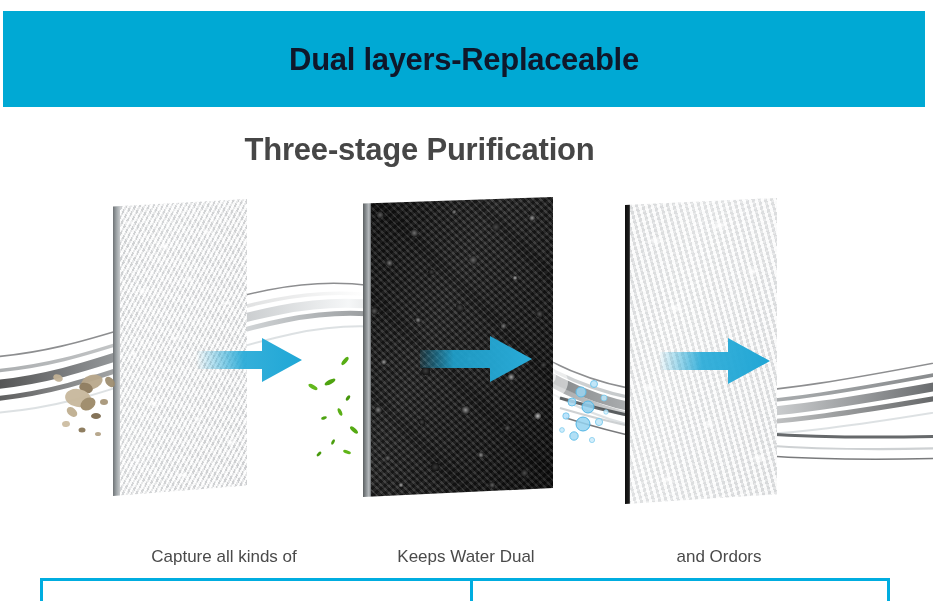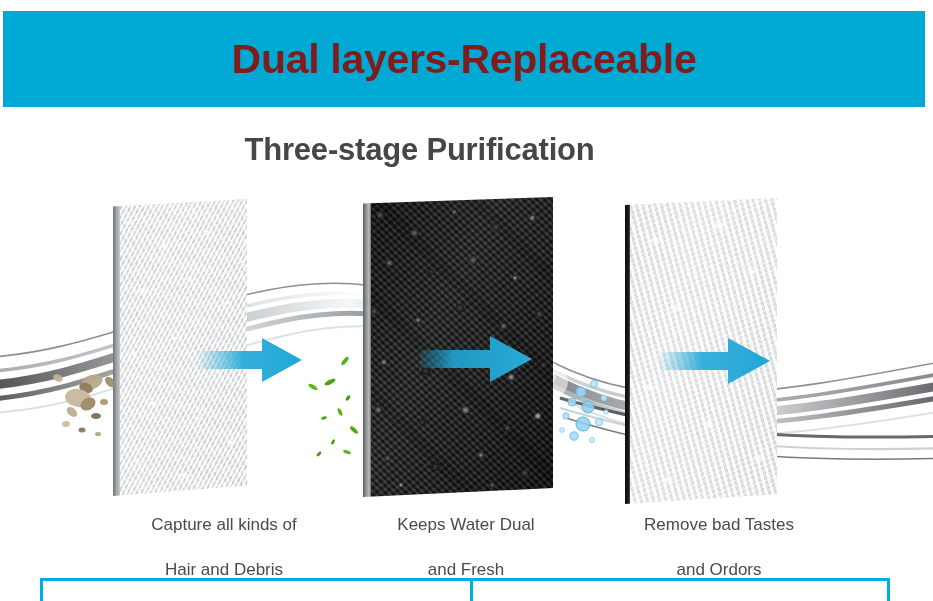--- a/index.html
+++ b/index.html
@@ -21,22 +21,22 @@
     left: 3px;
     top: 11px;
     width: 922px;
     height: 96px;
     background: #00a9d4;
     display: flex;
     align-items: center;
     justify-content: center;
   }
   .banner-title {
-    color: #7f1d1d;
-    font-size: 41px;
+    color: #0f172a;
+    font-size: 31px;
     font-weight: 700;
     letter-spacing: -0.3px;
     line-height: 1;
     white-space: nowrap;
   }
 
   
   .subtitle {
     position: absolute;
     left: 0;
@@ -182,21 +182,21 @@
   
   .arrow { position: absolute; }
 
   
   .particles { position: absolute; inset: 0; pointer-events: none; }
 
   
   .captions {
     position: absolute;
     left: 0;
-    top: 492px;
+    top: 524px;
     width: 933px;
     height: 52px;
   }
   .caption {
     position: absolute;
     text-align: center;
     color: #4a4a4a;
     font-size: 17px;
     line-height: 1.32;
     white-space: pre-line;
@@ -386,20 +386,19 @@
 <div class="captions">
   <div class="caption" id="caption1">
     <div>Capture all kinds of</div>
     <div>Hair and Debris</div>
   </div>
   <div class="caption" id="caption2">
     <div>Keeps Water Dual</div>
     <div>and Fresh</div>
   </div>
   <div class="caption" id="caption3">
-    <div>Remove bad Tastes</div>
     <div>and Ordors</div>
   </div>
 </div>
 
 <div class="bottom-box">
   <div class="bottom-divider"></div>
 </div>
 
 </body></html>

